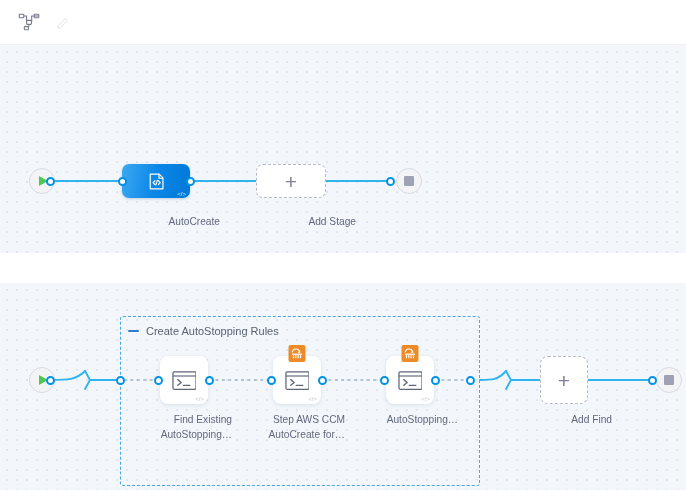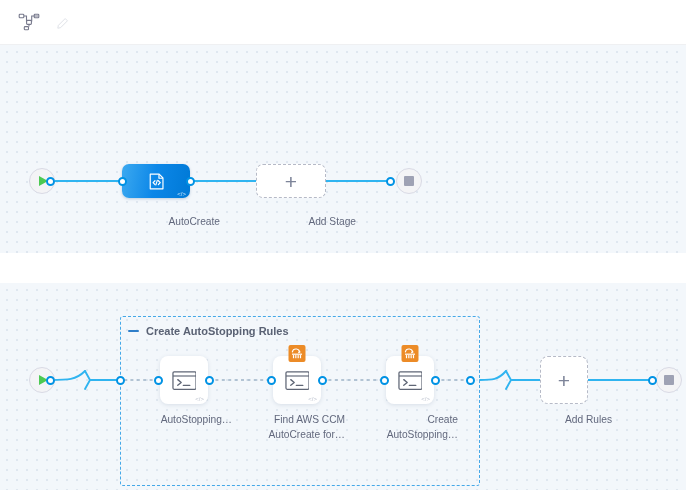--- a/index.html
+++ b/index.html
@@ -223,21 +223,21 @@
   </div>
 </div>
 
 <div class="gap-strip"></div>
 
 <div class="canvas canvas-bottom">
   <div class="layer">
 
     <div class="step-group" style="left:120px; top:33px; width:360px; height:170px;"></div>
 
-    <div class="group-header" style="left:128px; top:42px;font-weight:bold;">
+    <div class="group-header" style="left:128px; top:42px;">
       <span class="collapse-dash"></span>
       <span class="group-title">Create AutoStopping Rules</span>
     </div>
 
     <svg class="svg-layer" width="686" height="207" xmlns="http://www.w3.org/2000/svg">
 
       <g stroke="#30b4f0" stroke-width="1.9" fill="none" stroke-linecap="round">
         <path d="M50 97 C 68 97, 76 97, 85 88"></path>
         <path d="M85 88 L 90 97 L 85 106"></path>
         <path d="M90 97 C 100 97, 106 97, 118 97"></path>
@@ -272,20 +272,21 @@
           <rect x="1" y="1" width="24" height="18" rx="1.2" fill="none" stroke="#5f6675" stroke-width="1.3"></rect>
           <line x1="1" y1="5.2" x2="25" y2="5.2" stroke="#5f6675" stroke-width="1.2"></line>
           <path d="M6 9l3.6 2.9L6 14.8" fill="none" stroke="#5f6675" stroke-width="1.4" stroke-linecap="round" stroke-linejoin="round"></path>
           <line x1="11.8" y1="15" x2="18.5" y2="15" stroke="#5f6675" stroke-width="1.4" stroke-linecap="round"></line>
         </svg>
       </span>
       <span class="code-tag">&lt;/&gt;</span>
     </div>
     <span class="port" style="left:205px; top:92.5px;"></span>
     <div class="caption wrap" style="left:136px; top:130px; width:96px;">
+      <div>Find Existing</div>
       <div>AutoStopping…</div>
     </div>
 
     <span class="port" style="left:267px; top:92.5px;"></span>
     <div class="step-node" style="left:273px; top:73px;">
       <span class="aws-badge">
         <svg viewBox="0 0 14 14" xmlns="http://www.w3.org/2000/svg">
           <path d="M2 5.3c.4-2 2.4-3.4 4.6-3.1 1.7.2 3 1.4 3.4 3" fill="none" stroke="#ffffff" stroke-width="1.2" stroke-linecap="round"></path>
           <path d="M8.9 4.2l1.3 1.2-1.6.7" fill="none" stroke="#ffffff" stroke-width="1.1" stroke-linecap="round" stroke-linejoin="round"></path>
           <rect x="1.6" y="7.1" width="10.8" height="1.3" fill="#ffffff"></rect>
@@ -300,21 +301,21 @@
           <rect x="1" y="1" width="24" height="18" rx="1.2" fill="none" stroke="#5f6675" stroke-width="1.3"></rect>
           <line x1="1" y1="5.2" x2="25" y2="5.2" stroke="#5f6675" stroke-width="1.2"></line>
           <path d="M6 9l3.6 2.9L6 14.8" fill="none" stroke="#5f6675" stroke-width="1.4" stroke-linecap="round" stroke-linejoin="round"></path>
           <line x1="11.8" y1="15" x2="18.5" y2="15" stroke="#5f6675" stroke-width="1.4" stroke-linecap="round"></line>
         </svg>
       </span>
       <span class="code-tag">&lt;/&gt;</span>
     </div>
     <span class="port" style="left:318px; top:92.5px;"></span>
     <div class="caption wrap" style="left:249px; top:130px; width:96px;">
-      <div>Find AWS CCM</div>
+      <div>Step AWS CCM</div>
       <div>AutoCreate for…</div>
     </div>
 
     <span class="port" style="left:380px; top:92.5px;"></span>
     <div class="step-node" style="left:386px; top:73px;">
       <span class="aws-badge">
         <svg viewBox="0 0 14 14" xmlns="http://www.w3.org/2000/svg">
           <path d="M2 5.3c.4-2 2.4-3.4 4.6-3.1 1.7.2 3 1.4 3.4 3" fill="none" stroke="#ffffff" stroke-width="1.2" stroke-linecap="round"></path>
           <path d="M8.9 4.2l1.3 1.2-1.6.7" fill="none" stroke="#ffffff" stroke-width="1.1" stroke-linecap="round" stroke-linejoin="round"></path>
           <rect x="1.6" y="7.1" width="10.8" height="1.3" fill="#ffffff"></rect>
@@ -329,30 +330,29 @@
           <rect x="1" y="1" width="24" height="18" rx="1.2" fill="none" stroke="#5f6675" stroke-width="1.3"></rect>
           <line x1="1" y1="5.2" x2="25" y2="5.2" stroke="#5f6675" stroke-width="1.2"></line>
           <path d="M6 9l3.6 2.9L6 14.8" fill="none" stroke="#5f6675" stroke-width="1.4" stroke-linecap="round" stroke-linejoin="round"></path>
           <line x1="11.8" y1="15" x2="18.5" y2="15" stroke="#5f6675" stroke-width="1.4" stroke-linecap="round"></line>
         </svg>
       </span>
       <span class="code-tag">&lt;/&gt;</span>
     </div>
     <span class="port" style="left:431px; top:92.5px;"></span>
     <div class="caption wrap" style="left:362px; top:130px; width:96px;">
-      <div>Create</div>
       <div>AutoStopping…</div>
     </div>
 
     <span class="port" style="left:466px; top:92.5px;"></span>
 
     <div class="add-box add-step-box" style="left:540px; top:73px;">
       <span class="plus-glyph">+</span>
     </div>
-    <div class="caption" style="left:516px; top:130px; width:96px;">Add Rules</div>
+    <div class="caption" style="left:516px; top:130px; width:96px;">Add Find</div>
 
     <span class="port" style="left:648px; top:92.5px;"></span>
     <div class="term" style="left:656px; top:84px;">
       <span class="stop-sq"></span>
     </div>
 
   </div>
 </div>
 
 </body></html>

